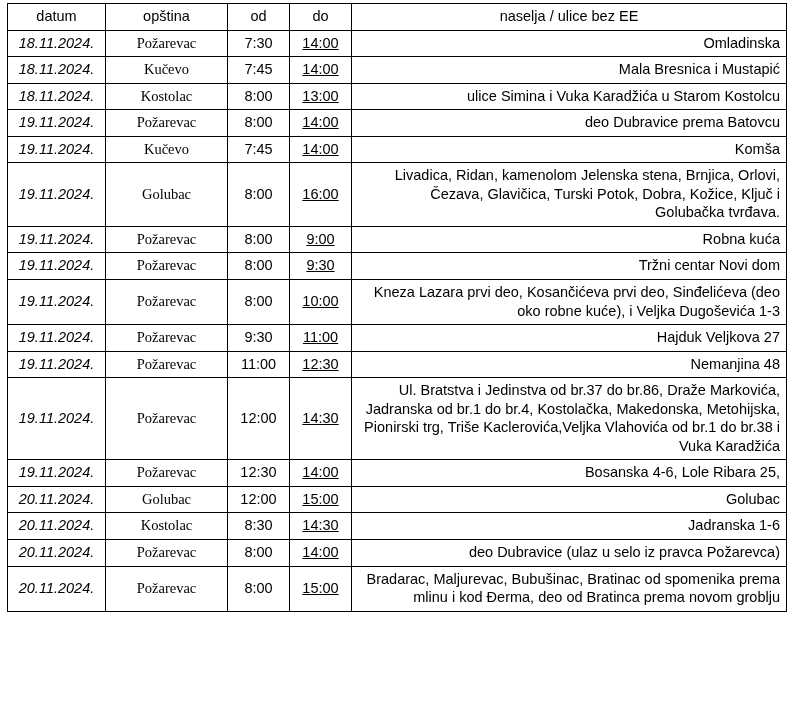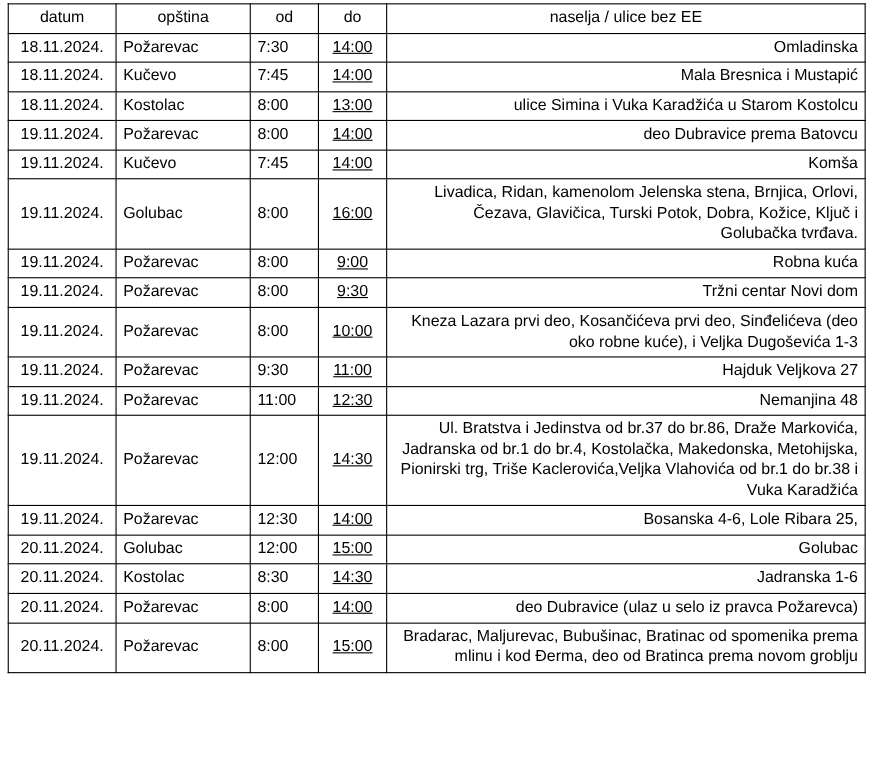--- a/index.html
+++ b/index.html
@@ -31,23 +31,23 @@
   }
   #outage-table th {
     text-align: center;
   }
   col.c-datum   { width: 98px; }
   col.c-opstina { width: 122px; }
   col.c-od      { width: 62px; }
   col.c-do      { width: 62px; }
   col.c-naselja { width: 435px; }
 
-  td.datum   { text-align: center; padding-left: 4px; padding-right: 4px; }
-  td.opstina { text-align: left;  padding-left: 8px; }
-  td.od      { text-align: left; }
+  td.datum   { text-align: center; padding-left: 4px; padding-right: 4px; font-style: italic; }
+  td.opstina { text-align: center;  padding-left: 8px; font-family: Liberation Serif, serif; }
+  td.od      { text-align: center; }
   td.do      { text-align: center; text-decoration: underline; }
   td.naselja { text-align: right;  padding-left: 8px; padding-right: 4px; }
 
   .tall td { padding-top: 5px; padding-bottom: 5px; }
 </style>
 </head>
 <body>
 
 <table id="outage-table">
   <colgroup>

